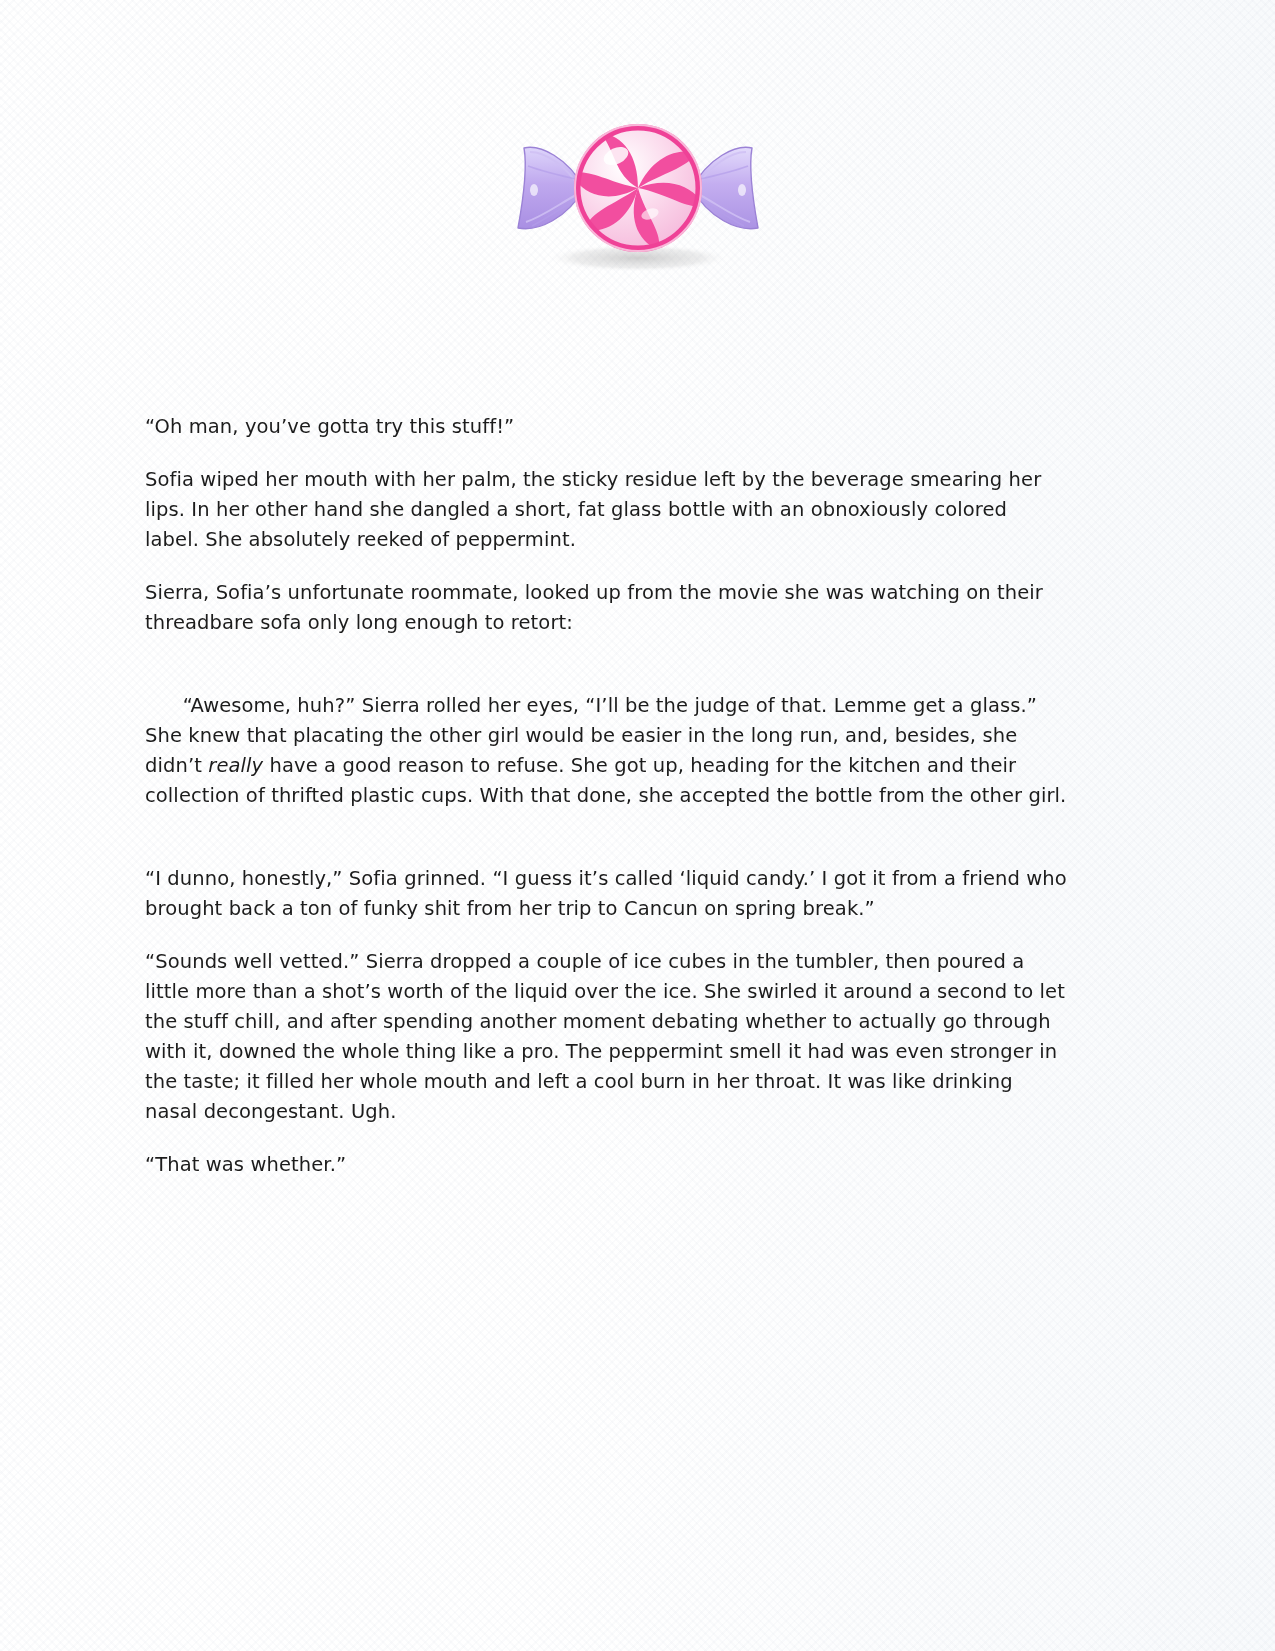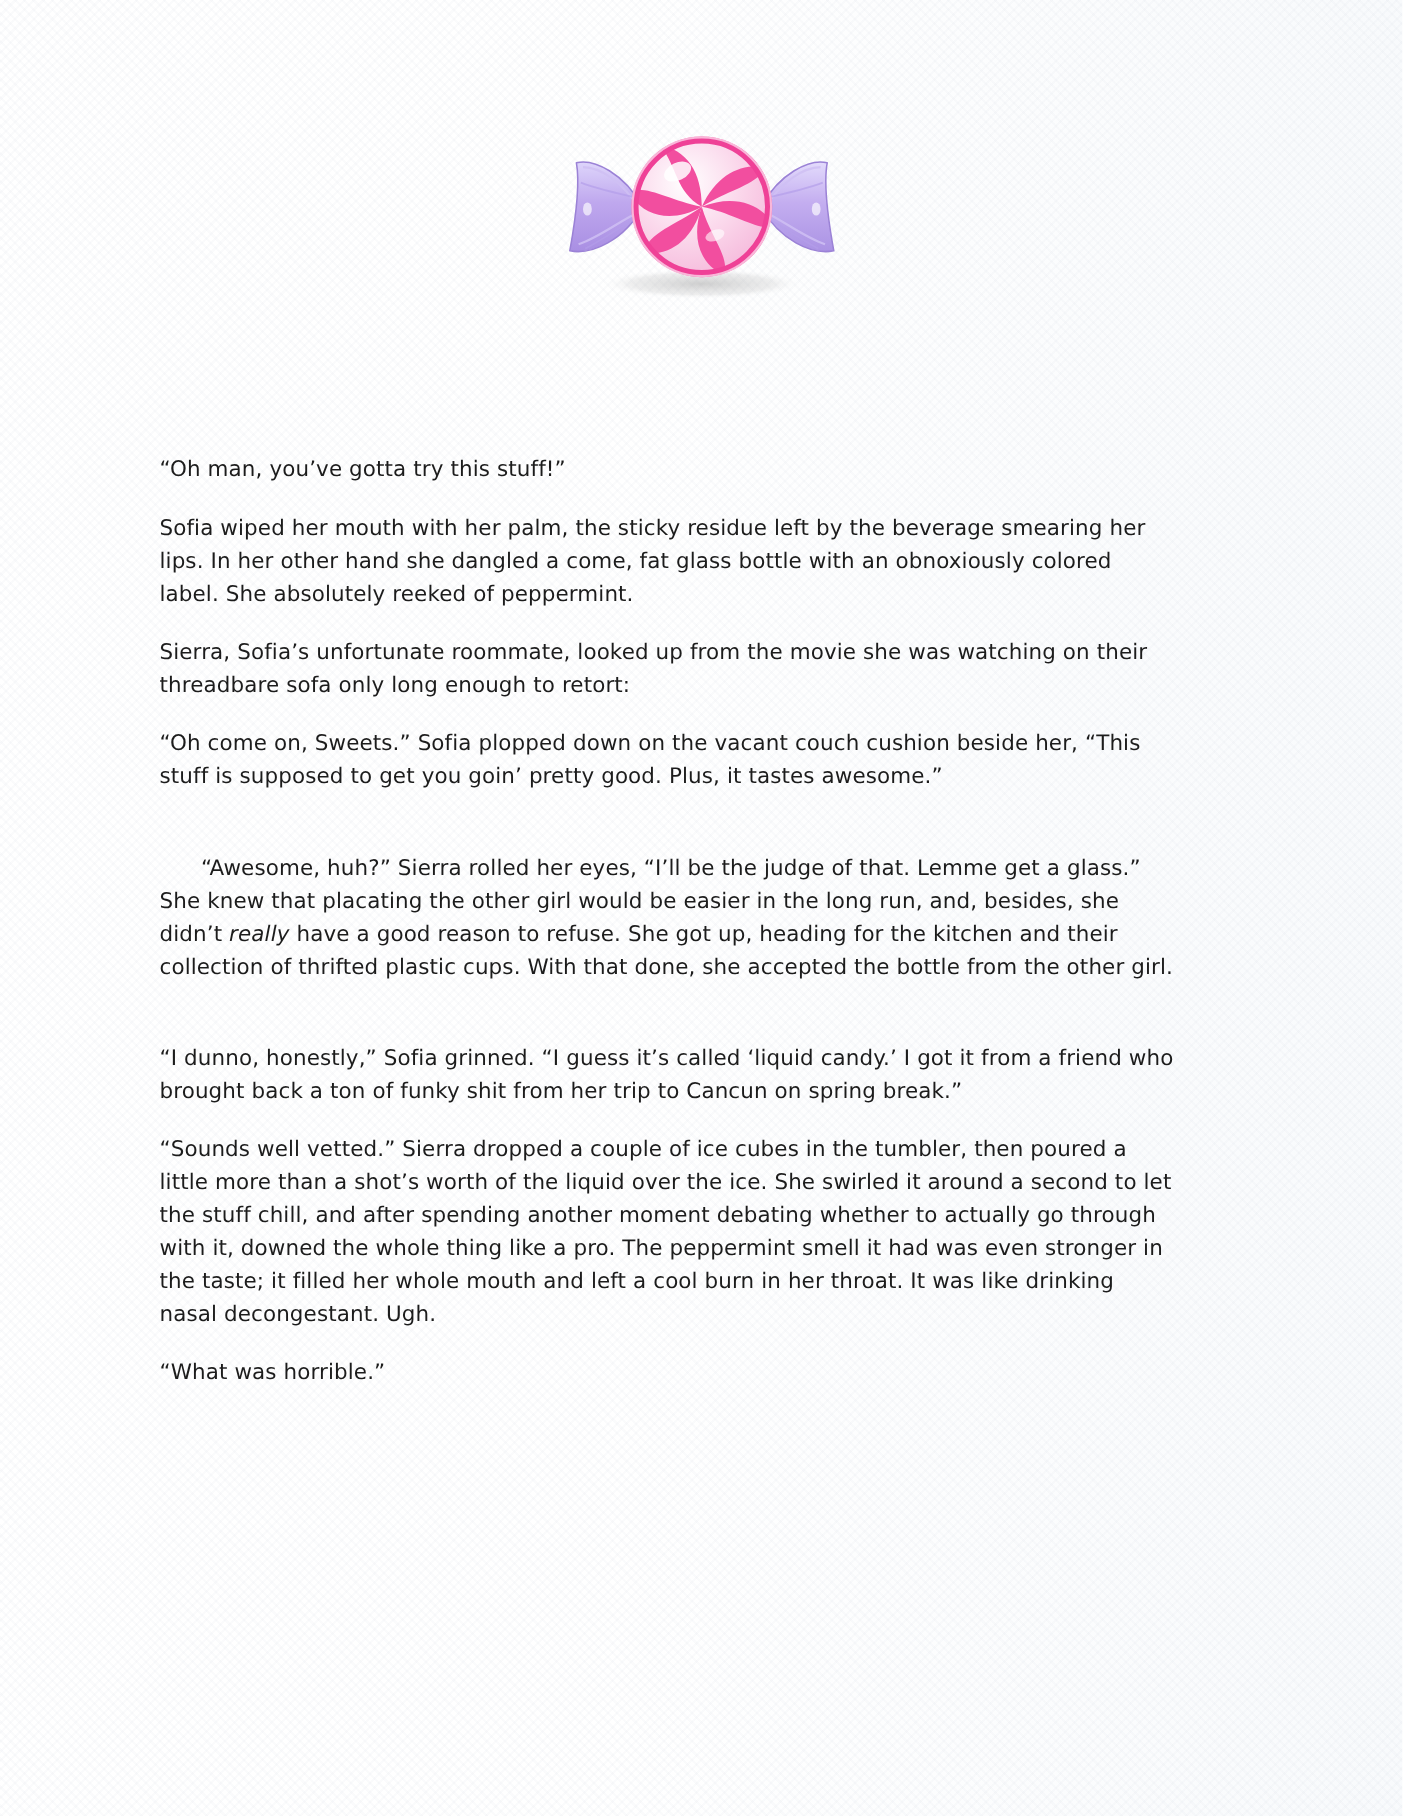--- a/index.html
+++ b/index.html
@@ -143,24 +143,23 @@
         <circle cx="150" cy="70" r="60" fill="none" stroke="#ef4197" stroke-width="5"></circle>
         <circle cx="150" cy="70" r="63" fill="none" stroke="#fbd3e8" stroke-width="2" opacity="0.8"></circle>
         <ellipse cx="128" cy="38" rx="13" ry="8" transform="rotate(-25 128 38)" fill="#ffffff" opacity="0.85"></ellipse>
         <ellipse cx="162" cy="96" rx="9" ry="5" transform="rotate(-20 162 96)" fill="#ffffff" opacity="0.6"></ellipse>
       </g>
     </svg>
   </div>
 
   <div class="story">
     <p class="para">“Oh man, you’ve gotta try this stuff!”</p>
-    <p class="para">Sofia wiped her mouth with her palm, the sticky residue left by the beverage smearing her lips. In her other hand she dangled a come, fat glass bottle with an obnoxiously colored label. She absolutely reeked of peppermint.</p>
+    <p class="para">Sofia wiped her mouth with her palm, the sticky residue left by the beverage smearing her lips. In her other hand she dangled a short, fat glass bottle with an obnoxiously colored label. She absolutely reeked of peppermint.</p>
     <p class="para">Sierra, Sofia’s unfortunate roommate, looked up from the movie she was watching on their threadbare sofa only long enough to retort:</p>
-    <p class="para">“Oh come on, Sweets.” Sofia plopped down on the vacant couch cushion beside her, “This stuff is supposed to get you goin’ pretty good. Plus, it tastes awesome.”</p>
     <p class="para">
       <span>“Awesome, huh?” Sierra rolled her eyes, “I’ll be the judge of that. Lemme get a glass.” She knew that placating the other girl would be easier in the long run, and, besides, she didn’t </span><em>really</em><span> have a good reason to refuse. She got up, heading for the kitchen and their collection of thrifted plastic cups. With that done, she accepted the bottle from the other girl.</span>
     </p>
     <p class="para">“I dunno, honestly,” Sofia grinned. “I guess it’s called ‘liquid candy.’ I got it from a friend who brought back a ton of funky shit from her trip to Cancun on spring break.”</p>
     <p class="para">“Sounds well vetted.” Sierra dropped a couple of ice cubes in the tumbler, then poured a little more than a shot’s worth of the liquid over the ice. She swirled it around a second to let the stuff chill, and after spending another moment debating whether to actually go through with it, downed the whole thing like a pro. The peppermint smell it had was even stronger in the taste; it filled her whole mouth and left a cool burn in her throat. It was like drinking nasal decongestant. Ugh.</p>
-    <p class="para">“What was horrible.”</p>
+    <p class="para">“That was whether.”</p>
   </div>
 
 </div>
 
 </body></html>

